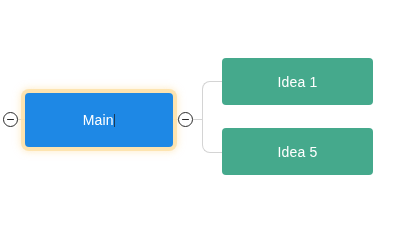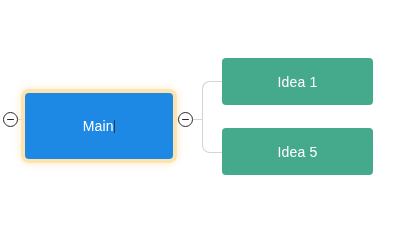--- a/index.html
+++ b/index.html
@@ -83,21 +83,21 @@
     letter-spacing: 0.2px;
     cursor: pointer;
     z-index: 4;
     user-select: none;
   }
 
   .node-root {
     left: 25px;
     top: 93px;
     width: 148px;
-    height: 66px;
+    height: 54px;
     background: #1e88e5;
     box-shadow: 0 0 0 4px rgba(253, 224, 168, 0.85),
                 0 0 7px 5px rgba(253, 224, 168, 0.55);
   }
   .node-root .label {
     position: relative;
     display: inline-block;
   }
   .caret {
     display: inline-block;

